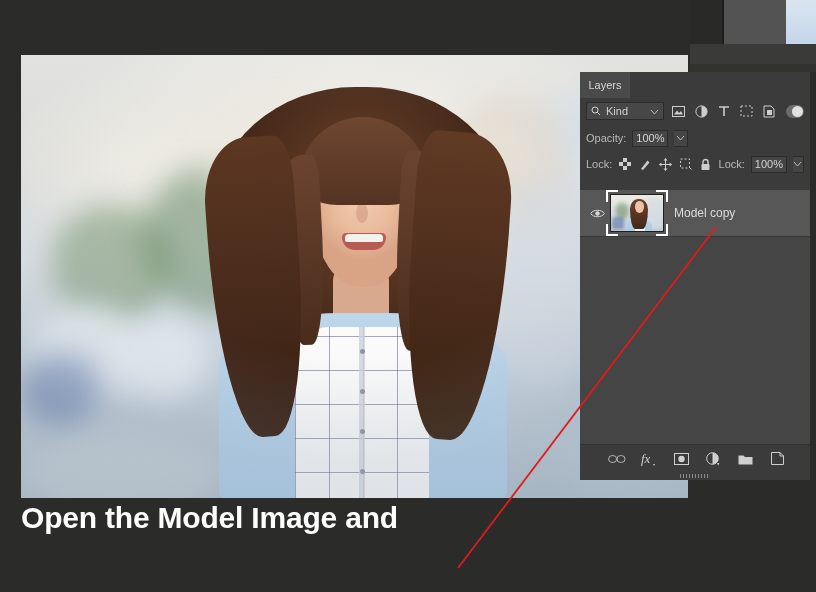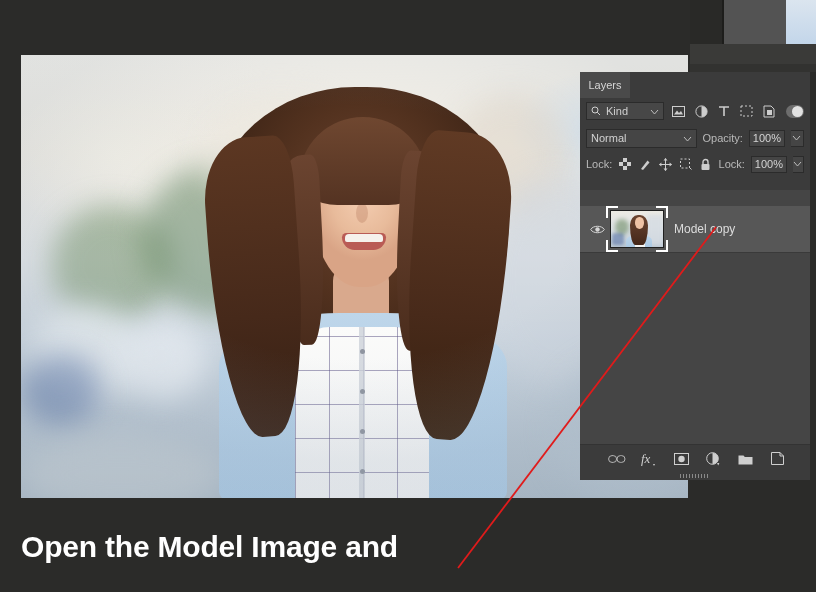--- a/index.html
+++ b/index.html
@@ -163,21 +163,21 @@
     justify-content: center;
   }
   .num-chev { width: 14px; height: 17px; border: 1px solid #2b2b2b; border-left: none;
               background: #454545; display: flex; align-items: center; justify-content: center; }
 
   #lock-row { background: #3b3b3b; height: 24px; }
   .lock-ico { width: 18px; height: 18px; display: flex; align-items: center; justify-content: center; color: #cdcdcd; }
 
   #layer-list { position: absolute; left: 0; top: 118px; right: 0; bottom: 36px; background: #454545; }
   .layer-row { position: relative; display: flex; align-items: center; height: 47px;
-               border-bottom: 1px solid #3a3a3a; padding-left: 4px; margin-top: 16px; }
+               border-bottom: 1px solid #3a3a3a; padding-left: 4px; }
   .layer-row.selected { background: #575757; }
   .eye-cell { width: 26px; display: flex; align-items: center; justify-content: center; }
   .thumb-wrap { position: relative; width: 54px; height: 38px; margin-right: 10px; }
   .thumb { position: absolute; inset: 0; border: 1px solid #1f1f1f; overflow: hidden; background: #c9d2da; }
   .thumb .mini-sky { position: absolute; inset: 0;
       background: linear-gradient(180deg,#eceae3 0%,#dfe3e6 45%,#b9c6d2 100%); }
   .thumb .mini-green { position: absolute; left: 4px; top: 8px; width: 14px; height: 16px;
       background: rgba(110,140,100,.6); border-radius: 50%; filter: blur(2px); }
   .thumb .mini-blue { position: absolute; left: 1px; top: 22px; width: 12px; height: 12px;
       background: rgba(70,100,160,.5); border-radius: 3px; filter: blur(1.5px); }
@@ -206,21 +206,21 @@
                 width: 18px; height: 18px; }
   #panel-grip { position: absolute; left: 0; right: 0; bottom: 0; height: 8px; background: #3b3b3b; }
   #panel-grip::after { content: ""; position: absolute; left: 50%; top: 2px; transform: translateX(-50%);
     width: 30px; height: 4px;
     background: repeating-linear-gradient(90deg,#8a8a8a 0 1px, transparent 1px 3px); }
 
   
   #annotation { position: absolute; left: 0; top: 0; width: 816px; height: 592px; pointer-events: none; }
 
   
-  #caption { position: absolute; left: 21px; top: 526px; width: 700px; color: #ffffff;
+  #caption { position: absolute; left: 21px; top: 497px; width: 700px; color: #ffffff;
              font-size: 30px; font-weight: bold; line-height: 42px; letter-spacing: -0.2px; }
   #caption div { white-space: nowrap; }
 </style>
 </head>
 <body>
 
 <div id="stage">
 
   <div class="bg-strip" id="bg-dark-col"></div>
   <div class="bg-strip" id="bg-divider-1"></div>
@@ -323,28 +323,20 @@
       <div class="filter-ico">
         <svg width="12" height="13" viewBox="0 0 12 13">
             <path d="M1 1 H8 L11 4 V12 H1 Z" fill="none" stroke="#cdcdcd"></path>
             <rect x="4" y="5" width="5" height="5" fill="#cdcdcd"></rect>
           </svg>
       </div>
       <div id="filter-toggle"></div>
     </div>
 
     <div class="row" id="blend-row">
-      <div id="blend-select">
-        <span>Normal</span>
-        <span class="chev">
-          <svg width="9" height="6" viewBox="0 0 9 6">
-              <path d="M1 1 L4.5 5 L8 1" fill="none" stroke="#bdbdbd" stroke-width="1"></path>
-            </svg>
-        </span>
-      </div>
       <span class="field-label">Opacity:</span>
       <div class="num-field">
         <span>100%</span>
       </div>
       <div class="num-chev">
         <svg width="9" height="6" viewBox="0 0 9 6">
             <path d="M1 1 L4.5 5 L8 1" fill="none" stroke="#bdbdbd" stroke-width="1"></path>
           </svg>
       </div>
     </div>

